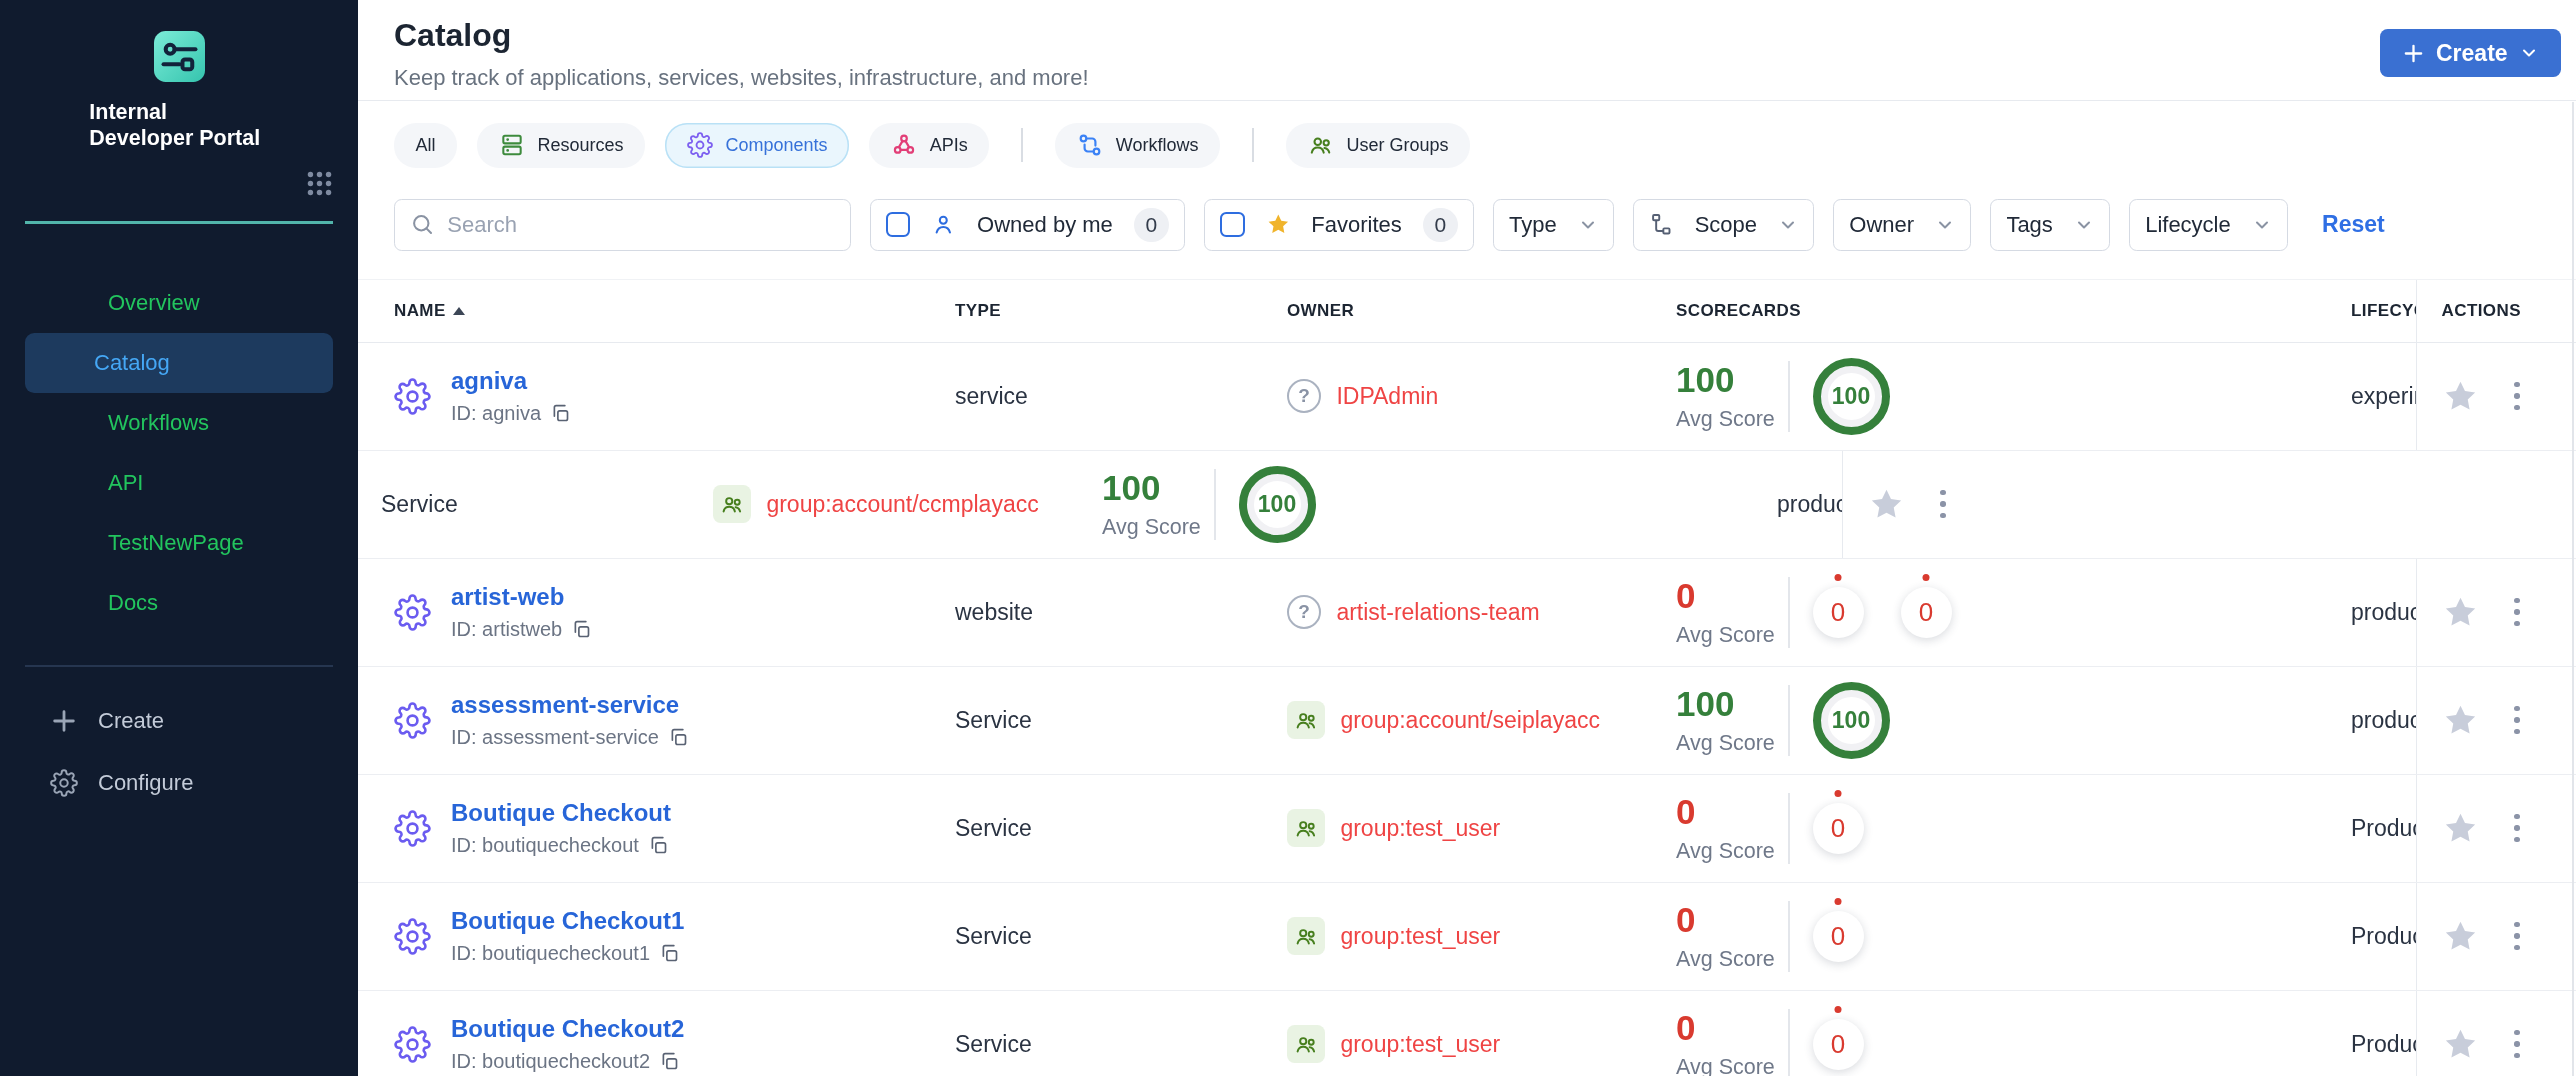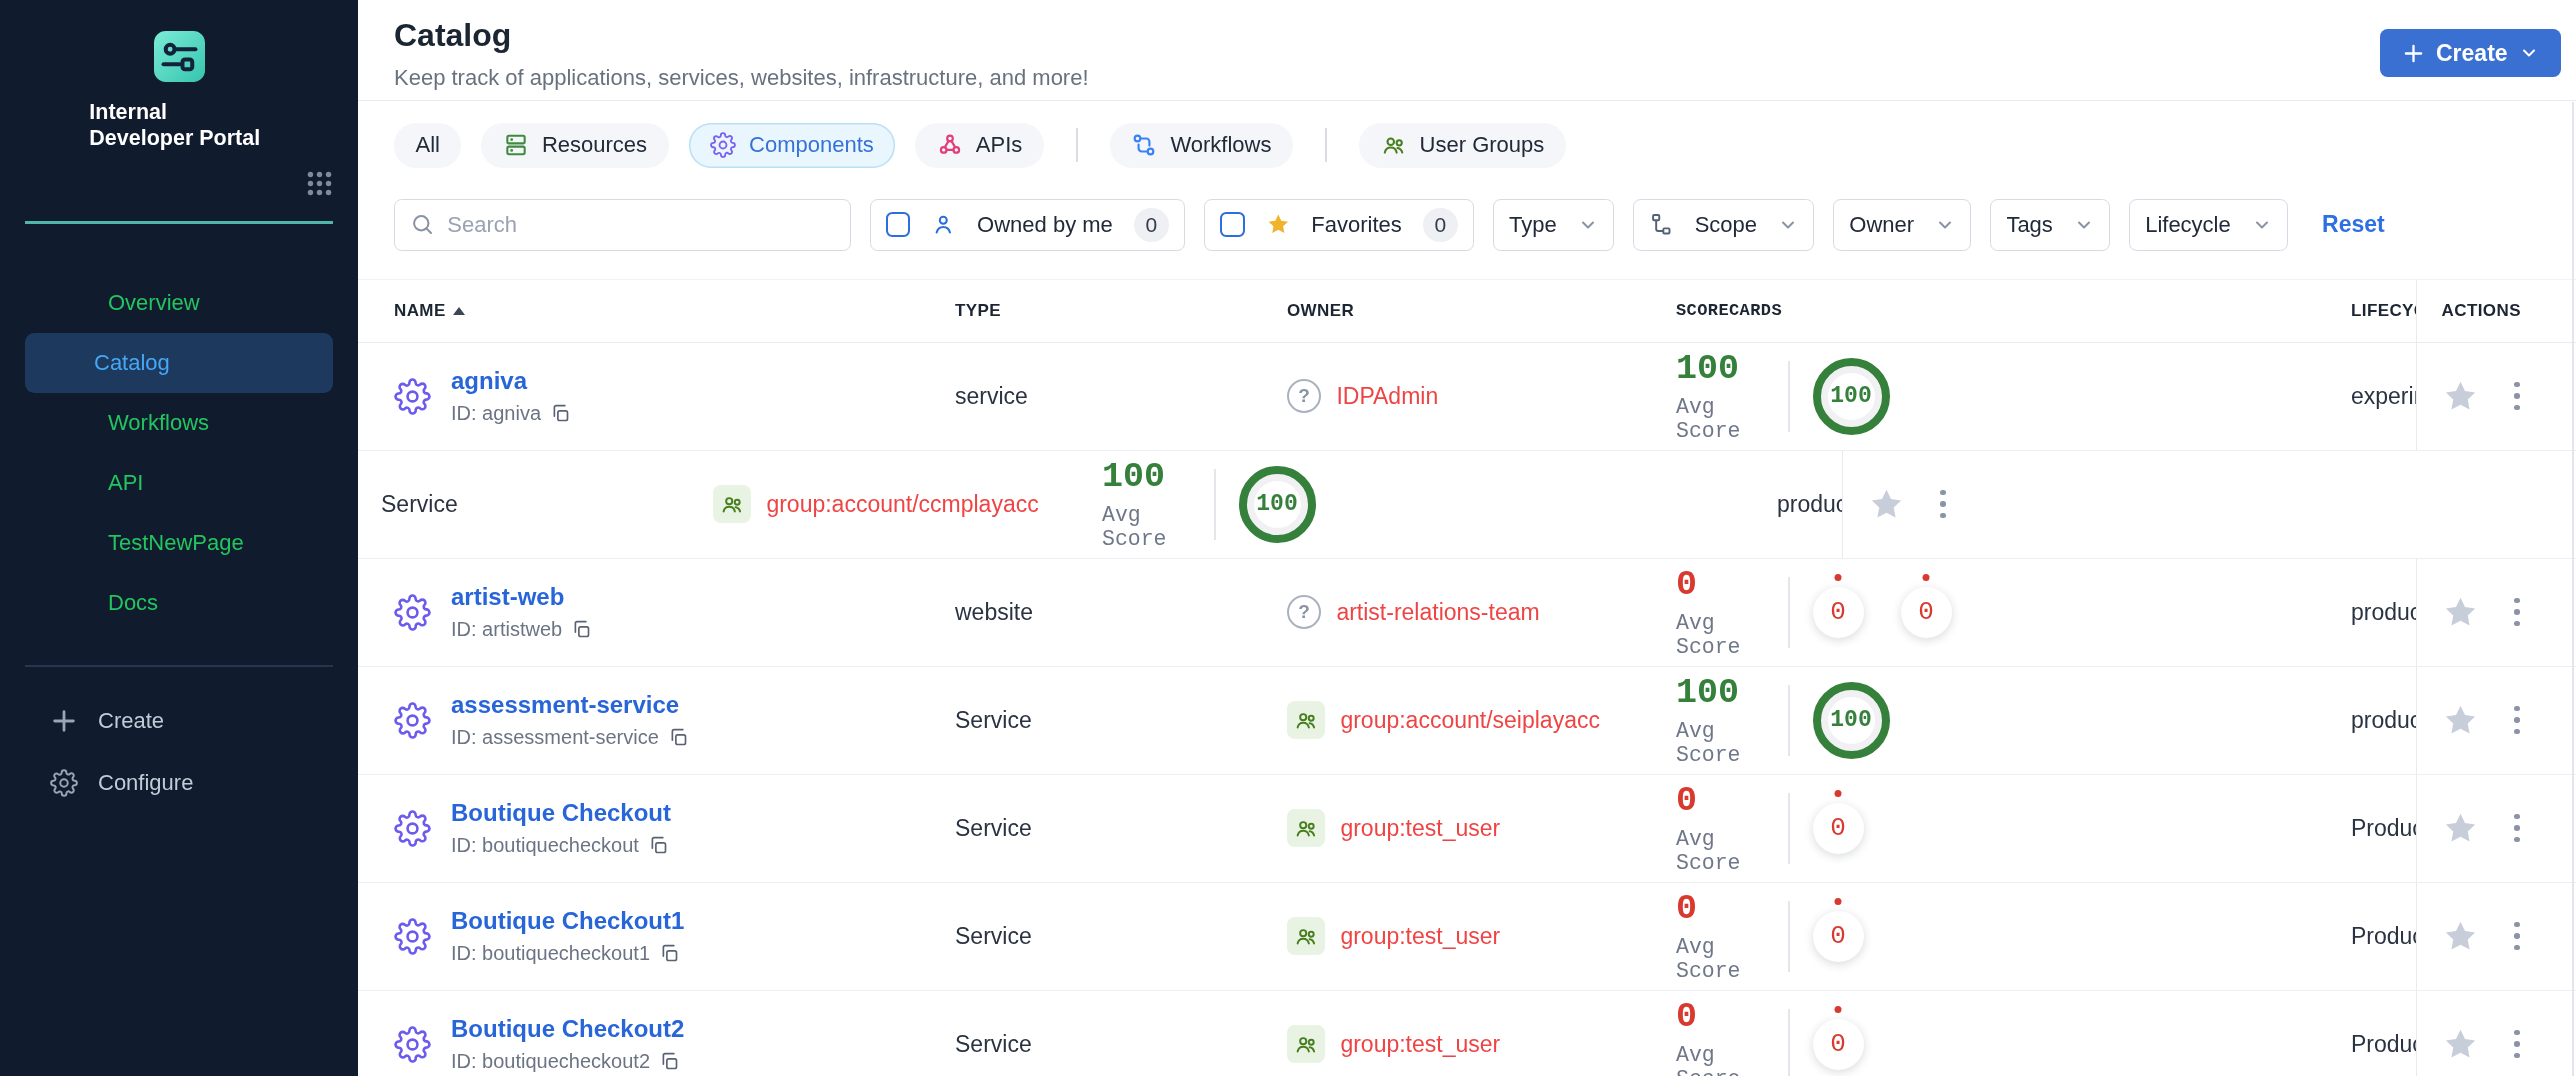--- a/index.html
+++ b/index.html
@@ -30,21 +30,21 @@
   .page-sub { position:absolute; top:65px; font-size:22px; color:#68727f; }
   .create-btn { position:absolute; right:15.4px; top:29px; height:48px; padding:0 21.5px; background:#3a70d2;
     border:none; border-radius:7.7px; color:#fff; font-size:23px; font-weight:600;
     display:flex; align-items:center; gap:11.5px; cursor:pointer; font-family:inherit; }
   .create-btn svg { display:block; }
 
   
   .toolbar { padding-left:36px; }
   .tabs { margin-top:21.5px; display:flex; align-items:center; gap:20px; height:45px; }
   .tab { height:45px; border-radius:22px; background:#f4f6f9; padding:0 21.5px; display:flex; align-items:center;
-    gap:13px; font-size:22px; font-weight:500; color:#212a38; cursor:pointer; white-space:nowrap; }
+    gap:13px; font-size:18px; font-weight:500; color:#212a38; cursor:pointer; white-space:nowrap; }
   .tab.active { background:#eaf6fd; box-shadow:inset 0 0 0 1.5px #b9e1f6; color:#3671d9; }
   .tab .ti { width:26px; height:26px; flex:0 0 auto; }
   .tab-div { width:1.5px; height:34px; background:#d9dde3; margin:0 12.3px; }
 
   
   .filters { margin-top:31px; display:flex; align-items:center; gap:18.5px; height:52px; }
   .search { width:457px; height:52px; border:1.5px solid #d5dae3; border-radius:7.7px; background:#fff;
     display:flex; align-items:center; gap:12.3px; padding:0 15.4px; }
   .search svg { width:24.6px; height:24.6px; color:#8a93a3; flex:0 0 auto; }
   .search input { border:none; outline:none; flex:1; font-size:22px; color:#212a38; font-family:inherit; background:transparent; }
@@ -58,21 +58,21 @@
   .chev { width:20px; height:20px; color:#8a93a3; flex:0 0 auto; }
   .reset { margin-left:15.4px; font-size:23px; font-weight:600; color:#2f6fe4; cursor:pointer; }
 
   
   .table { margin-top:28px; }
   .thead { height:64px; display:flex; align-items:center; border-top:1.5px solid #f0f2f5; border-bottom:1.5px solid #e7eaef;
     font-size:17px; font-weight:bold; letter-spacing:0.4px; color:#1c2532; }
   .col-name { width:574px; padding-left:36px; flex:0 0 auto; }
   .col-type { width:355px; padding-left:23px; flex:0 0 auto; }
   .col-owner { width:389px; flex:0 0 auto; }
-  .col-score { width:675px; flex:0 0 auto;font-family:Liberation Mono, monospace; }
+  .col-score { width:675px; flex:0 0 auto; }
   .col-life { width:65px; flex:0 0 auto; overflow:hidden; white-space:nowrap; }
   .col-actions { width:159px; flex:0 0 auto; align-self:stretch; display:flex; align-items:center;
     padding-left:24.6px; border-left:1.5px solid #e7eaef; }
   .sort-wrap { display:inline-flex; align-items:center; gap:7.7px; cursor:pointer; }
   .sort-asc { width:0; height:0; border-left:6.2px solid transparent; border-right:6.2px solid transparent;
     border-bottom:8.5px solid #3c4656; }
   .row { height:108px; display:flex; align-items:center; border-bottom:1.5px solid #eceef2; background:#fff; }
   .name-cell { display:flex; align-items:center; gap:20px; }
   .gear-lg { width:37px; height:37px; color:#6b5cf0; flex:0 0 auto; }
   .ent-name { font-size:24px; font-weight:600; color:#2765d8; cursor:pointer; }

